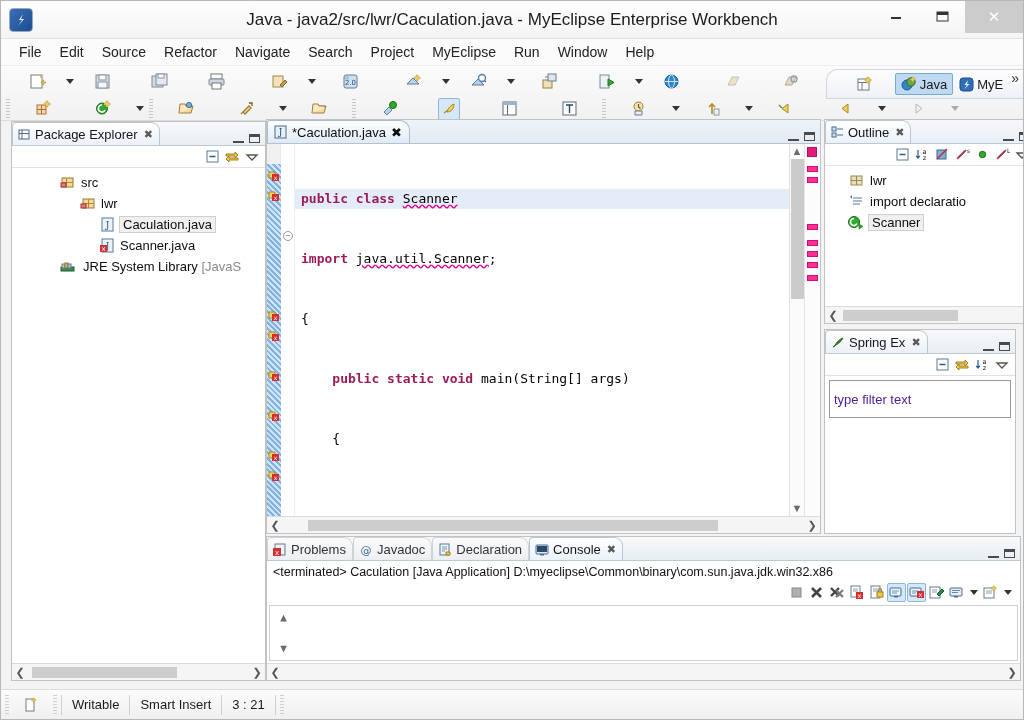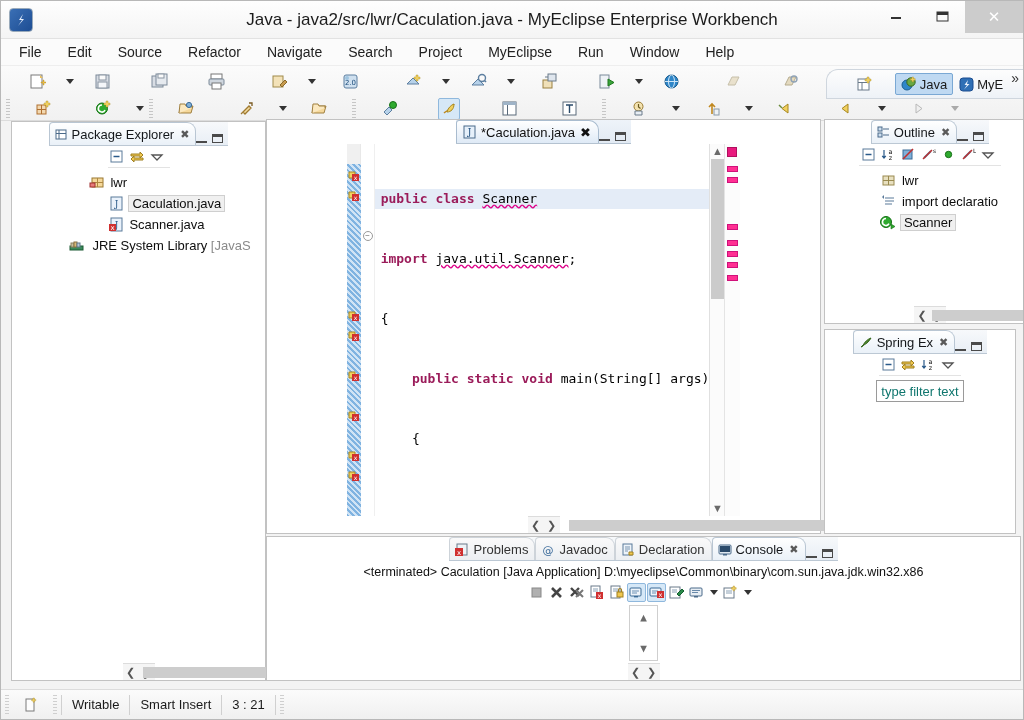--- a/index.html
+++ b/index.html
@@ -46,21 +46,21 @@
   .winbtn {
     width: 46px; height: 32px;
     display: flex; align-items: center; justify-content: center;
     color: #444; font-size: 13px;
   }
   .winbtn.close { background: #ccc; color: #fff; font-size: 15px; width: 58px; }
 
   
   .menubar {
     height: 27px; display: flex; align-items: center;
-    padding-left: 10px; gap: 10px;
+    padding-left: 10px; gap: 2px;
     background: #fbfbfb;
     border-bottom: 1px solid #eee;
   }
   .menuitem {
     padding: 3px 8px; font-size: 14px; color: #222;
     font-family: "Liberation Sans", sans-serif;
   }
 
   
   .toolbars {
@@ -115,21 +115,21 @@
   .body-area {
     position: absolute; left: 0; right: 0; top: 120px; bottom: 30px;
     background: #f3f3f3;
   }
 
   
   .view {
     position: absolute;
     background: #fff;
     border: 1px solid #c2c2c2;
-    display: flex; flex-direction: column; align-items: center;
+    display: flex; flex-direction: column;
   }
   .view-tabrow {
     height: 24px;
     background: linear-gradient(#f7f9fb,#e8eef5);
     display: flex; align-items: flex-end;
     position: relative;
     border-bottom: 1px solid #bcc8d4;
   }
   .vtab {
     display: flex; align-items: center; gap: 4px;
@@ -271,23 +271,23 @@
   .ctb.on { background: #d6e8f7; border-color: #8fb8dd; }
   .console-out {
     flex: 1; background: #fff; border: 1px solid #cfcfcf; margin: 2px;
     font-family: "DejaVu Sans Mono", monospace; font-size: 13px;
     padding: 4px 6px; position: relative; display:flex;
   }
   .console-text { flex:1; }
 
   
   .filterbox {
-    margin: 4px; height: 22px; border: 1px solid #9a9a9a; background: #fff;
+    margin: 4px; height: 38px; border: 1px solid #9a9a9a; background: #fff;
     display: flex; align-items: center; padding: 0 4px;
-    font-size: 13px; color: #0f766e;
+    font-size: 13px; color: #4c1d95;
   }
 
   
   .statusbar {
     position: absolute; left: 0; right: 0; bottom: 0; height: 30px;
     background: linear-gradient(#fbfbfb,#f0f0f0);
     border-top: 1px solid #dcdcdc;
     display: flex; align-items: center;
     font-size: 13px; color: #1a1a1a;
   }
@@ -705,20 +705,28 @@
         <span class="vtb">
           <svg width="14" height="14">
               <path d="M2 5 h10 l-5 5z" fill="none" stroke="#555" stroke-width="1.3"></path>
             </svg>
         </span>
       </div>
       <div class="view-content">
         <div class="tree">
 
 
+          <div class="trow" style="padding-left:48px">
+            <svg width="16" height="15">
+                <rect x="2" y="3" width="11" height="9" fill="#f5d89a" stroke="#9a7830"></rect>
+                <path d="M6.5 3 v9 M2 7.5 h11" stroke="#b08840"></path>
+                <rect x="1" y="8" width="5" height="4" fill="#e87a7a" stroke="#a03030"></rect>
+              </svg>
+            <span class="tlabel">src</span>
+          </div>
 
           <div class="trow" style="padding-left:68px">
             <svg width="16" height="15">
                 <rect x="3" y="3" width="11" height="9" fill="#f5d89a" stroke="#9a7830"></rect>
                 <path d="M8.5 3 v9 M3 7.5 h11" stroke="#b08840"></path>
                 <rect x="1" y="8" width="5" height="4" fill="#e87a7a" stroke="#a03030"></rect>
               </svg>
             <span class="tlabel">lwr</span>
           </div>
 

